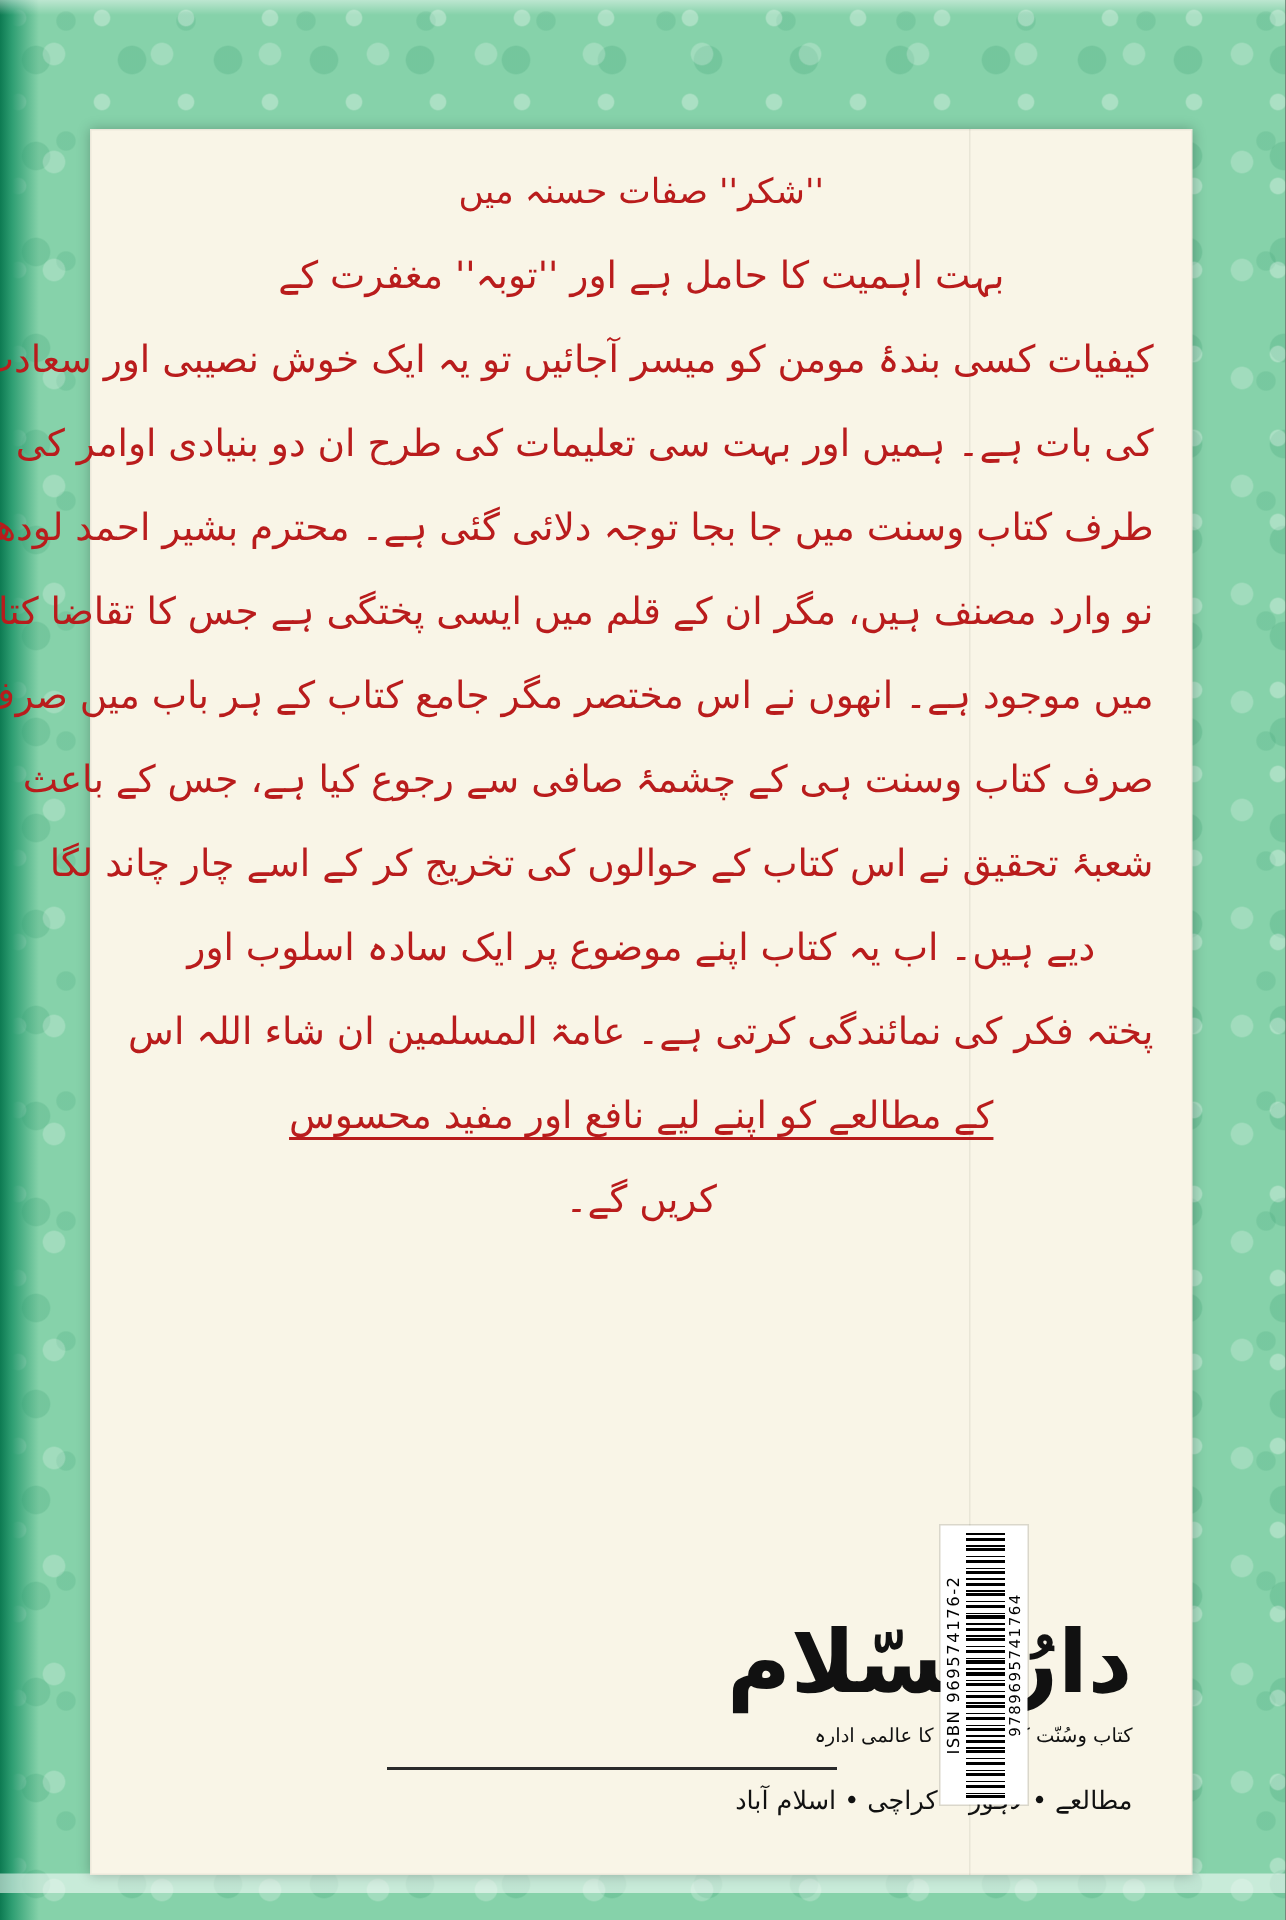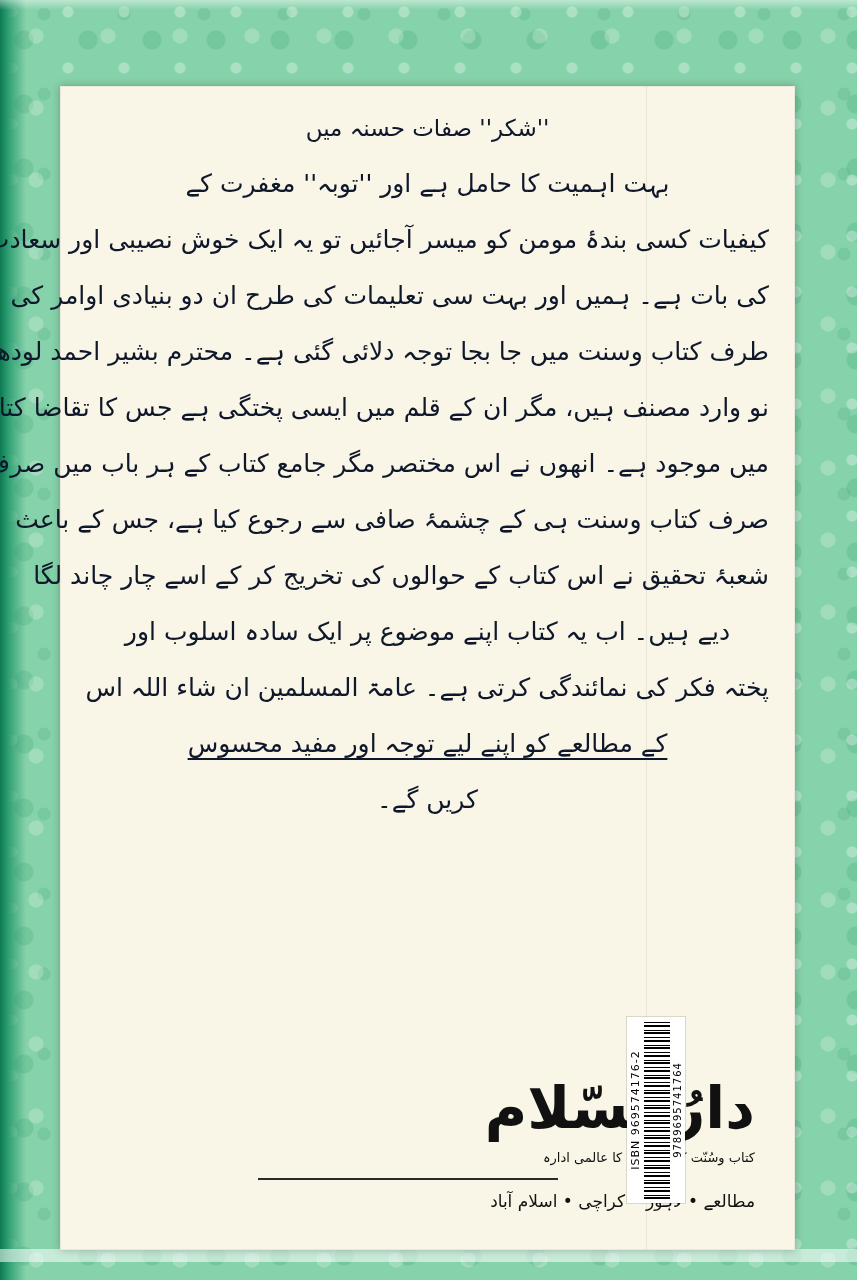--- a/index.html
+++ b/index.html
@@ -33,21 +33,21 @@
     position:absolute;left:60px;top:86px;right:62px;bottom:30px;
     background:#f9f5e7;
     box-shadow:inset 0 0 0 1px rgba(0,0,0,0.05), 0 0 8px rgba(0,0,0,0.25);
   }
   .panel-crease{
     position:absolute;top:0;bottom:0;right:148px;width:1px;
     background:rgba(120,120,100,0.12);
   }
   .text-block{
     position:absolute;top:14px;left:26px;right:26px;
-    direction:rtl;text-align:center;color:#0f172a;
+    direction:rtl;text-align:center;color:#b91c1c;
   }
   .line{font-size:25px;line-height:56px;white-space:nowrap;}
   .line.first{font-size:23px;}
   .line.underlined{text-decoration:underline;text-underline-offset:6px;}
   .publisher{
     position:absolute;left:0;right:40px;bottom:34px;
     direction:rtl;color:#111;
   }
   .logo-text{
     font-size:58px;font-weight:bold;line-height:64px;
@@ -95,21 +95,21 @@
       <div class="line">بہت اہمیت کا حامل ہے اور ''توبہ'' مغفرت کے</div>
       <div class="line">کیفیات کسی بندۂ مومن کو میسر آجائیں تو یہ ایک خوش نصیبی اور سعادت</div>
       <div class="line">کی بات ہے۔ ہمیں اور بہت سی تعلیمات کی طرح ان دو بنیادی اوامر کی</div>
       <div class="line">طرف کتاب وسنت میں جا بجا توجہ دلائی گئی ہے۔ محترم بشیر احمد لودھی ایک</div>
       <div class="line">نو وارد مصنف ہیں، مگر ان کے قلم میں ایسی پختگی ہے جس کا تقاضا کتاب وسنت</div>
       <div class="line">میں موجود ہے۔ انھوں نے اس مختصر مگر جامع کتاب کے ہر باب میں صرف اور</div>
       <div class="line">صرف کتاب وسنت ہی کے چشمۂ صافی سے رجوع کیا ہے، جس کے باعث</div>
       <div class="line">شعبۂ تحقیق نے اس کتاب کے حوالوں کی تخریج کر کے اسے چار چاند لگا</div>
       <div class="line">دیے ہیں۔ اب یہ کتاب اپنے موضوع پر ایک سادہ اسلوب اور</div>
       <div class="line">پختہ فکر کی نمائندگی کرتی ہے۔ عامۃ المسلمین ان شاء اللہ اس</div>
-      <div class="line underlined">کے مطالعے کو اپنے لیے توجہ اور مفید محسوس</div>
+      <div class="line underlined">کے مطالعے کو اپنے لیے نافع اور مفید محسوس</div>
       <div class="line">کریں گے۔</div>
     </div>
 
     <div class="publisher">
       <div class="logo-text">دارُالسّلام</div>
       <div class="tagline">کتاب وسُنّت کی اشاعت کا عالمی ادارہ</div>
       <div class="divider"></div>
       <div class="cities">مطالعے • لاہور • کراچی • اسلام آباد</div>
     </div>
 

